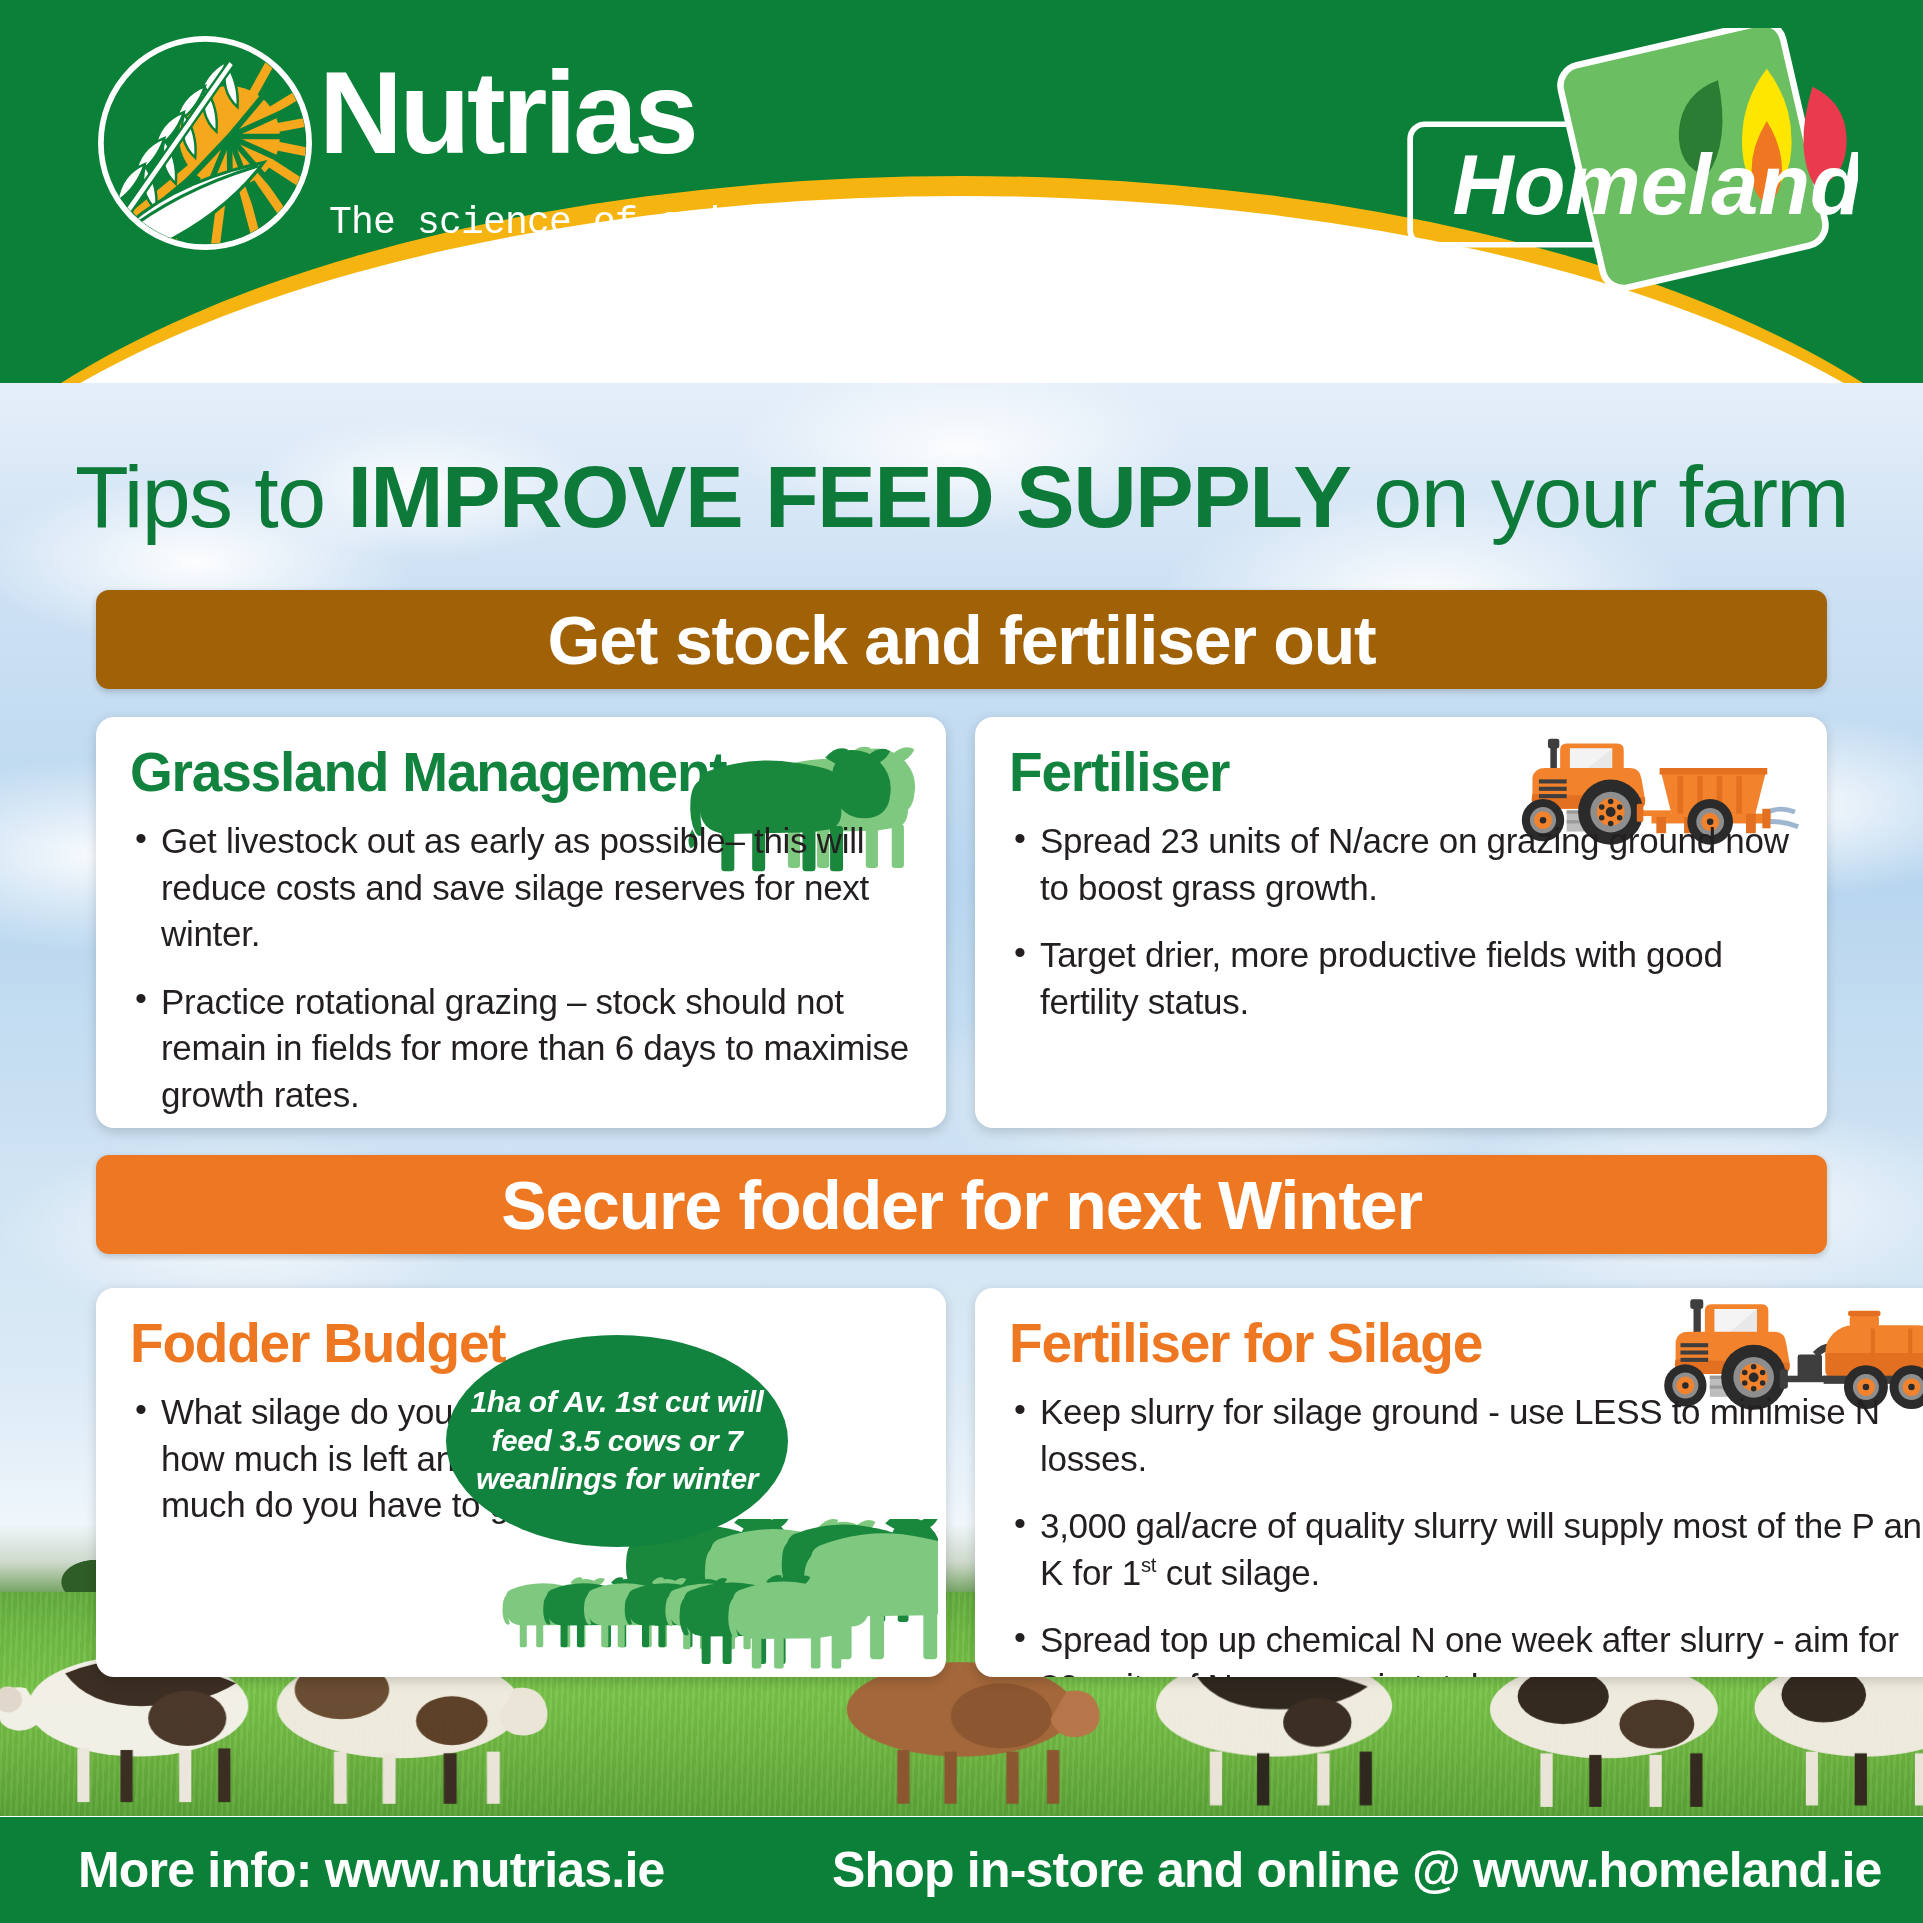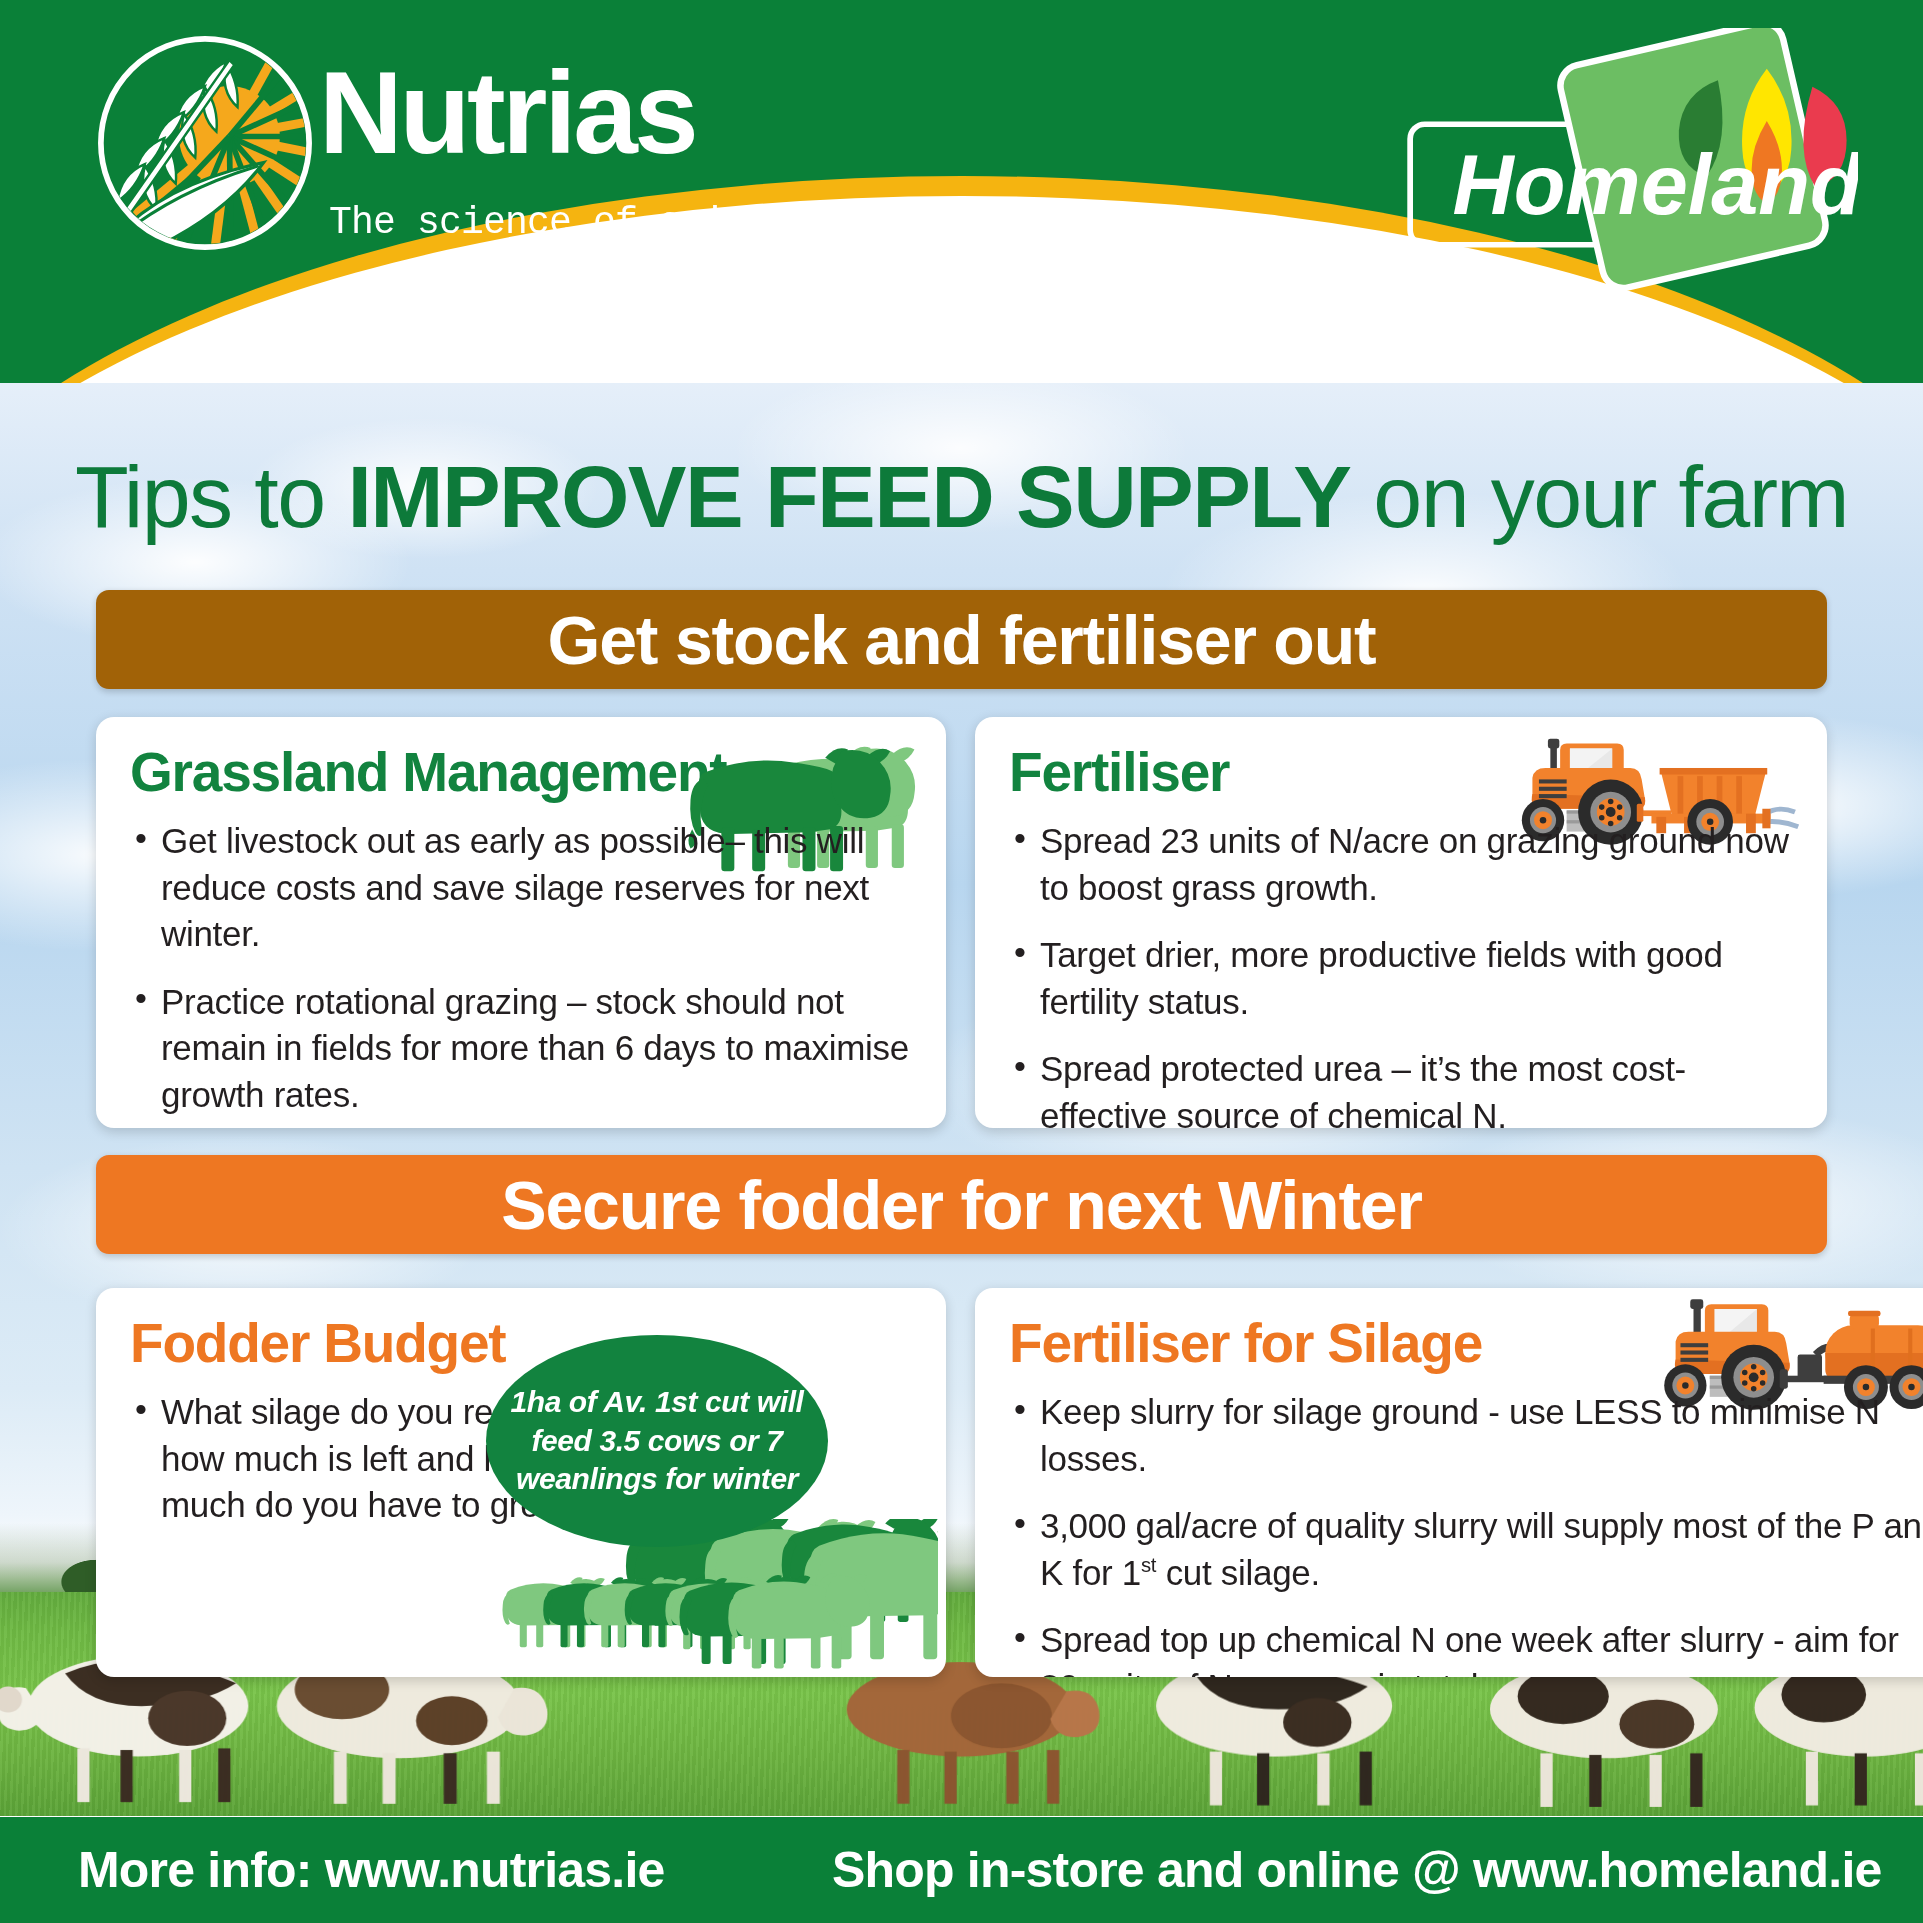--- a/index.html
+++ b/index.html
@@ -139,21 +139,21 @@
   
   .card-icon{ position:absolute; }
   #icon-cows-pair{ right:28px; top:18px; width:244px; height:142px; }
   #icon-tractor-spreader{ right:19.5px; top:14.7px; width:287px; height:116px; }
   #icon-tractor-tanker{ right:8.1px; top:8.1px; width:303px; height:122px; }
   #icon-herd{ right:8.1px; bottom:-4.9px; width:440px; height:163px; }
   .card-icon svg{ width:100%; height:100%; display:block; }
 
   
   #callout-ellipse{
-    position:absolute; left:486px; top:1335px; width:342px; height:212px; z-index:8;
+    position:absolute; left:446px; top:1335px; width:342px; height:212px; z-index:8;
     background:#12833f; border-radius:50%;
     display:flex; align-items:center; justify-content:center; text-align:center;
     color:#ffffff; font-size:30px; font-weight:bold; font-style:italic; line-height:1.28;
     font-family:"Liberation Sans", sans-serif; padding:0 14.7px; letter-spacing:-0.4px;
   }
 
   
   #footer{
     position:absolute; left:0; bottom:0; width:1923px; height:106px; z-index:10;
     background:#0a8038; color:#ffffff;
@@ -426,21 +426,20 @@
 
       <path d="M300 100 q16 -10 36 -2" stroke="#9fb6d0" stroke-width="6" fill="none"></path>
       <path d="M300 110 q20 -2 40 6" stroke="#9fb6d0" stroke-width="6" fill="none"></path>
       <rect x="296" y="94" width="10" height="24" fill="#e37021"></rect>
     </svg>
   </div>
 
   <ul class="bullets">
     <li>Spread 23 units of N/acre on grazing ground now to boost grass growth.</li>
     <li>Target drier, more productive fields with good fertility status.</li>
-    <li>Spread protected urea – it’s the most cost-effective source of chemical N.</li>
   </ul>
 </div>
 
 <div class="section-banner" id="banner-orange">Secure fodder for next Winter</div>
 
 <div class="card" id="card-fodder">
   <h2 class="h-orange">Fodder Budget</h2>
 
   <ul class="bullets narrow">
     <li>What silage do you require, how much is left and how much do you have to grow?</li>

